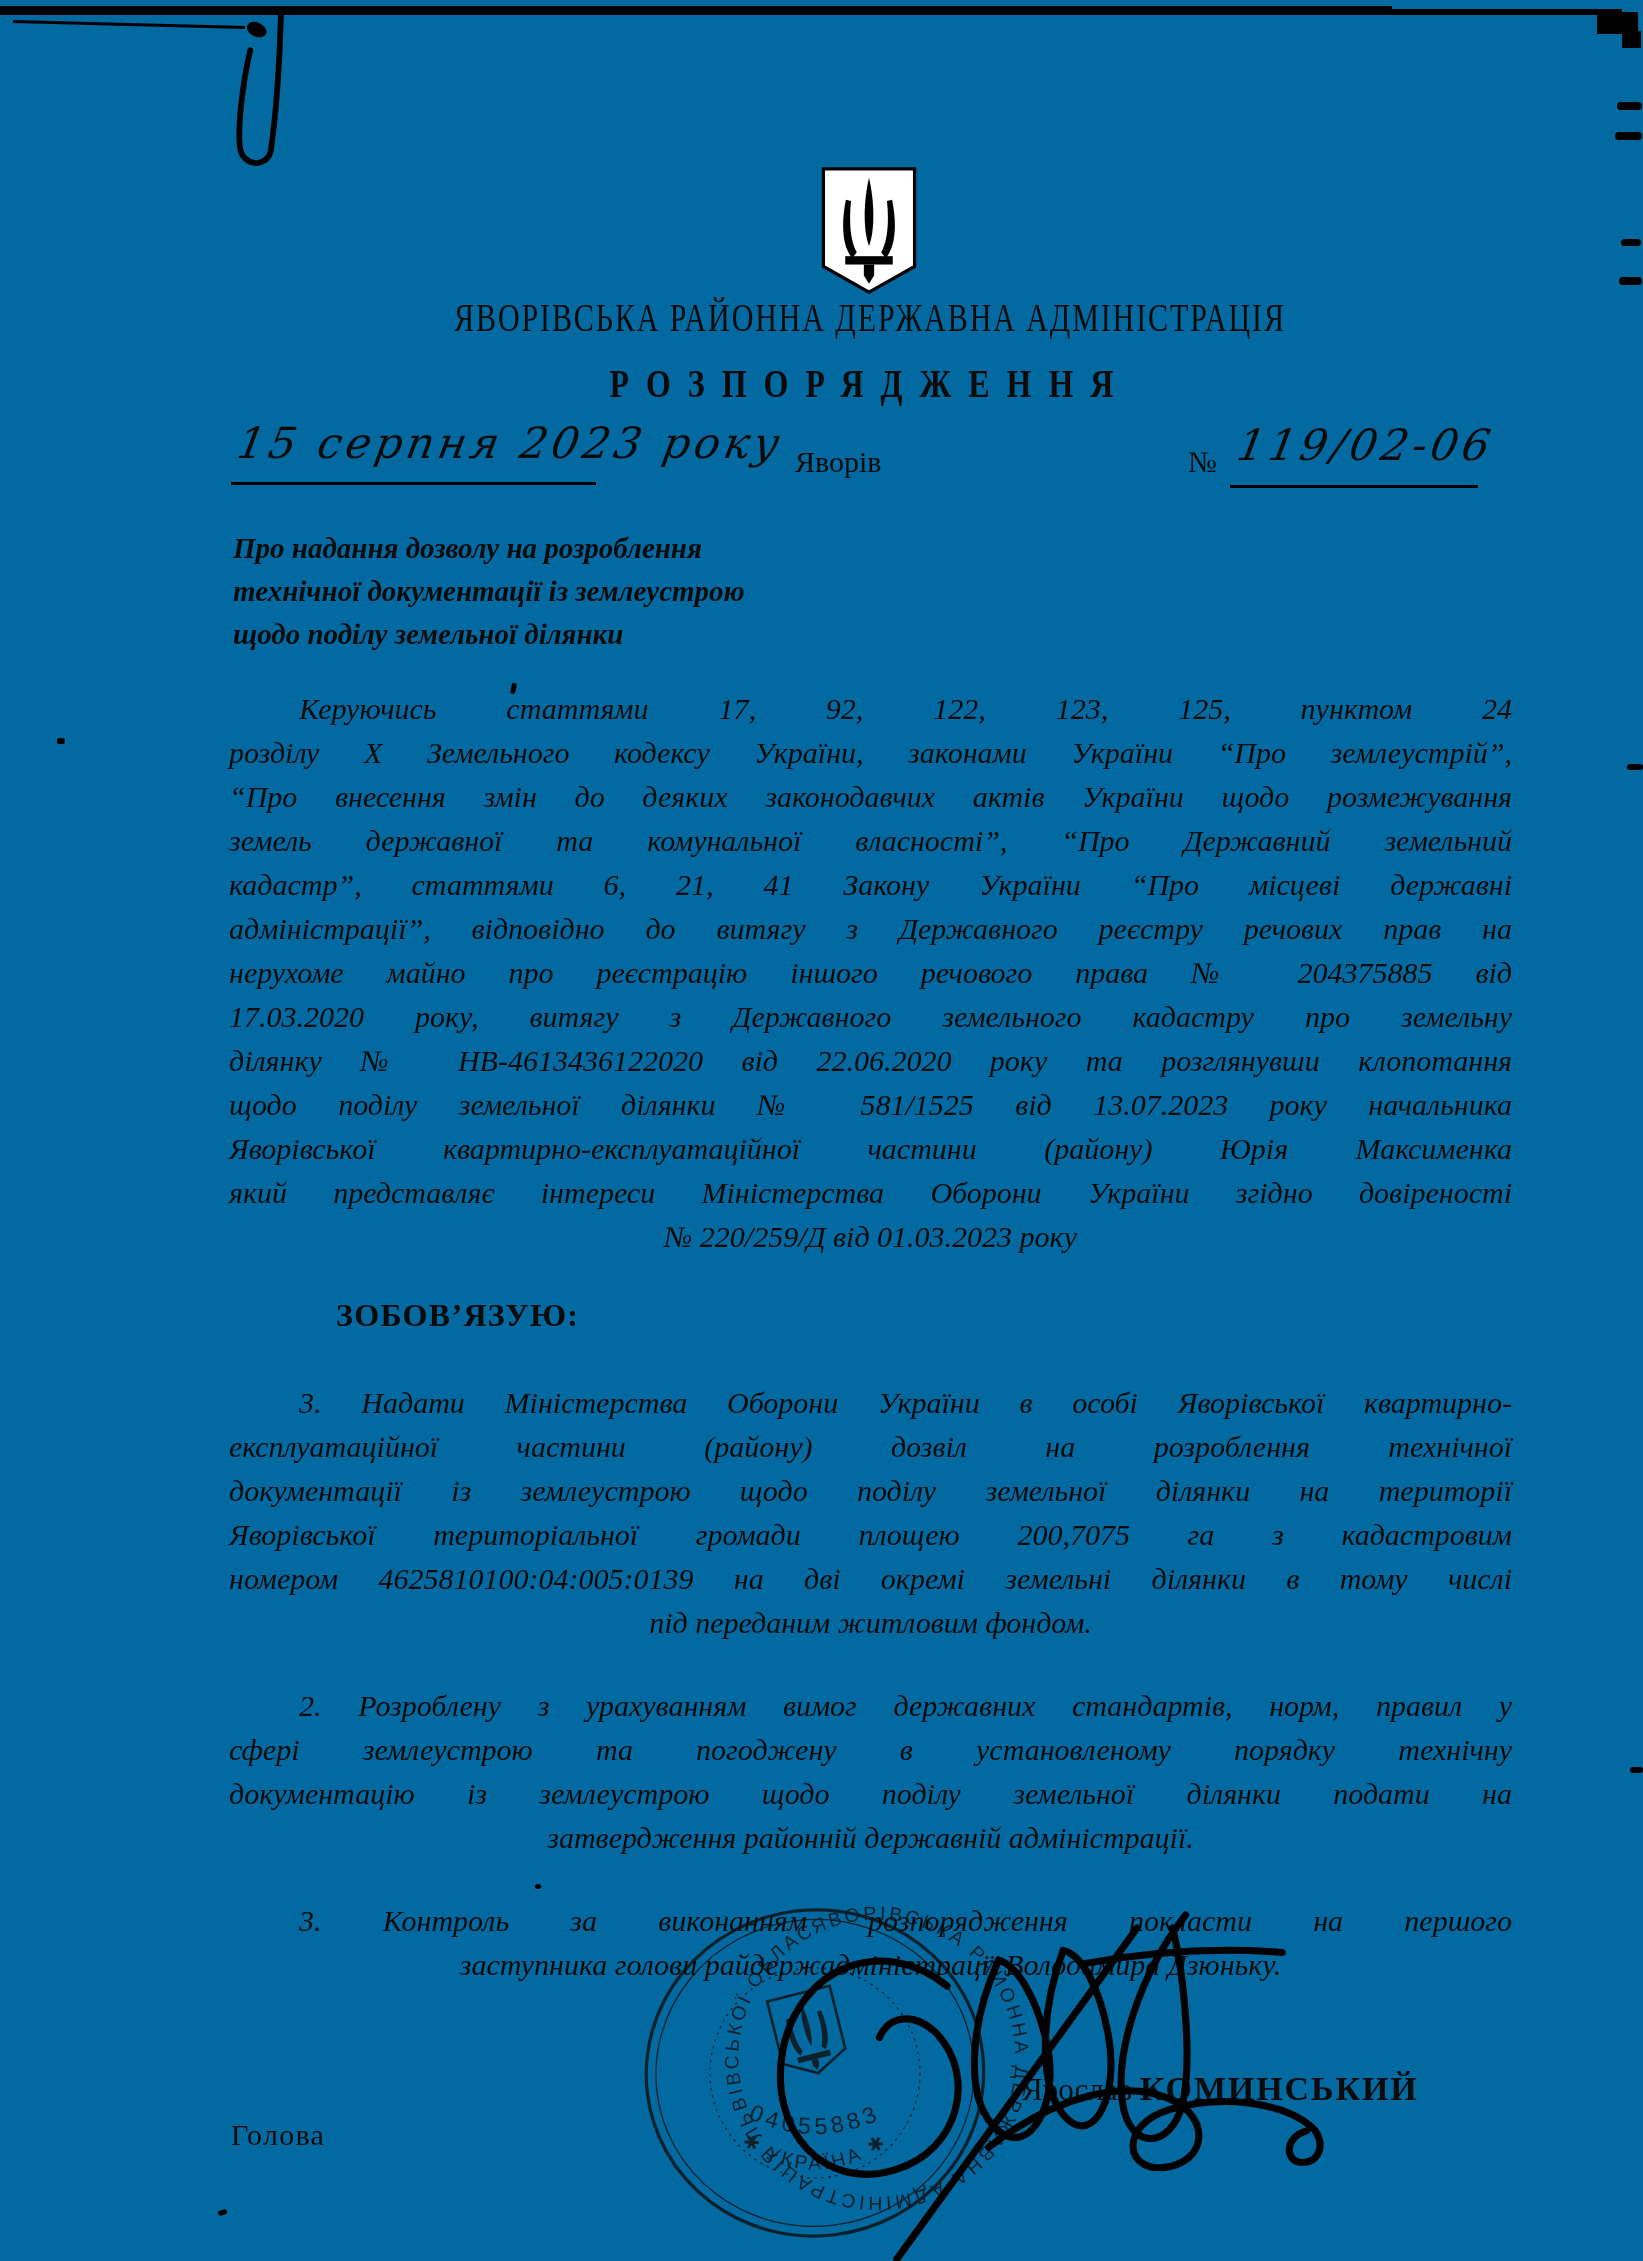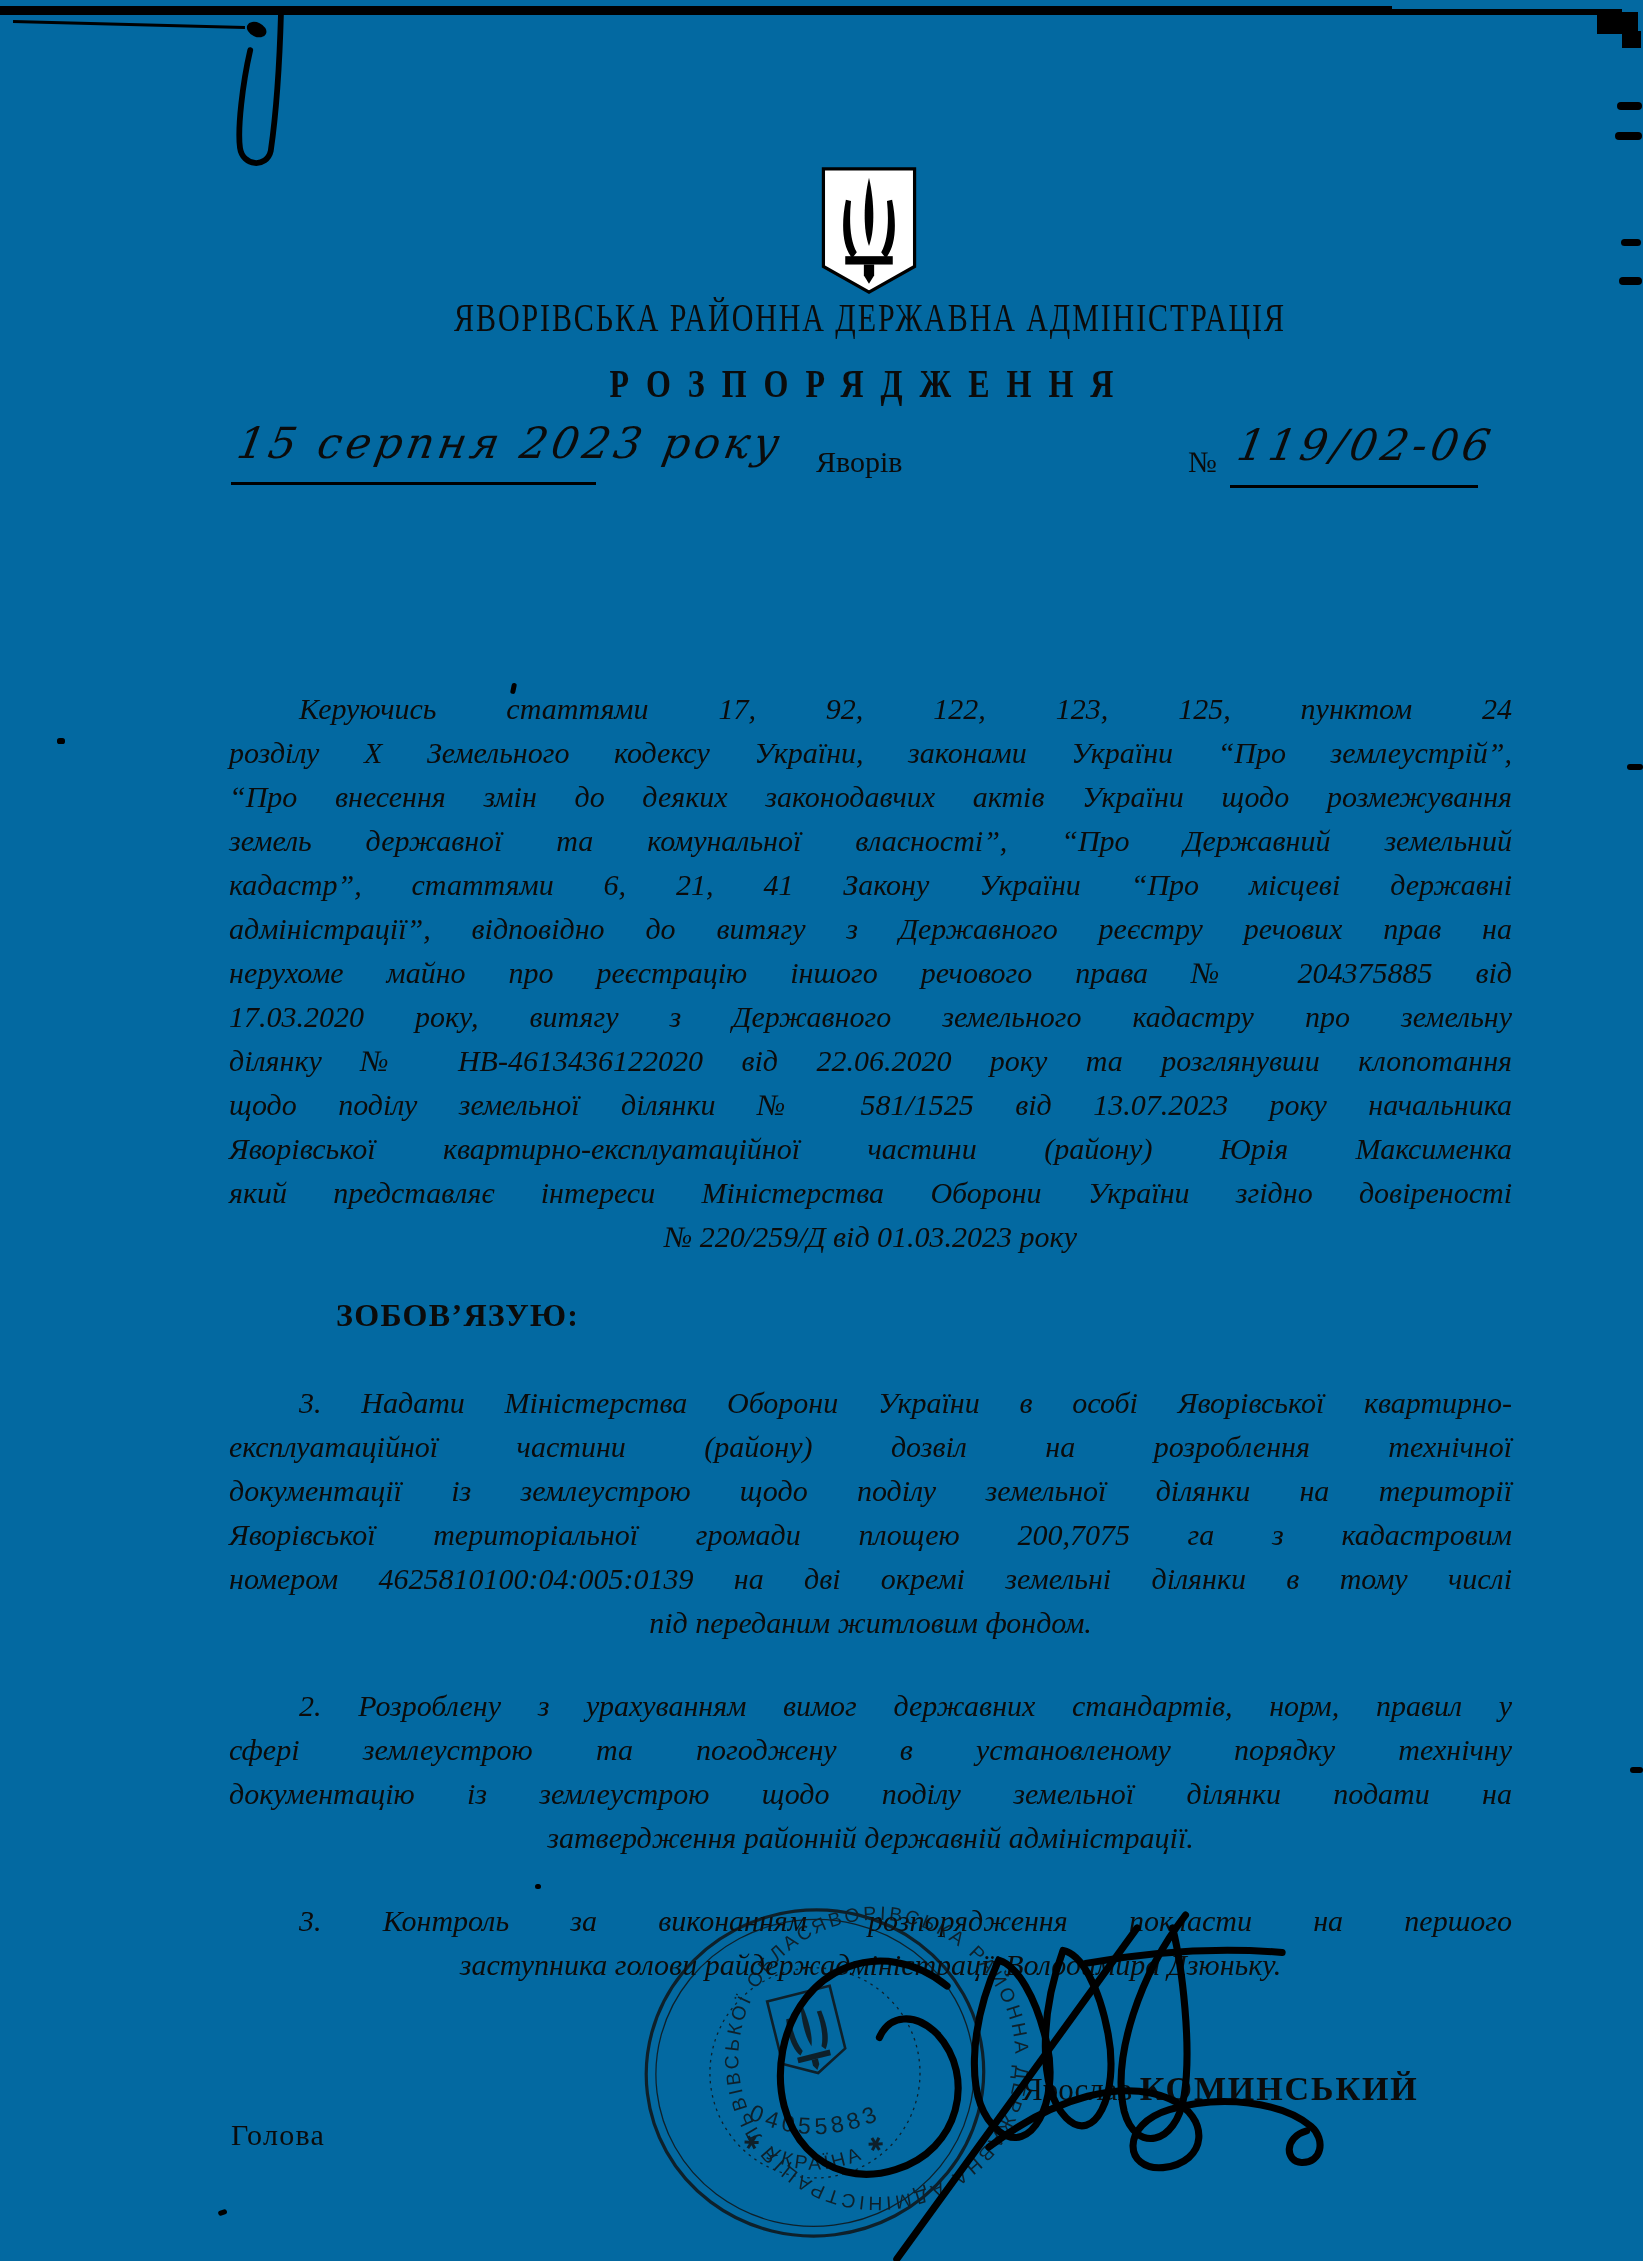--- a/index.html
+++ b/index.html
@@ -68,25 +68,30 @@
     <path d="M 117,54 C 125,94 122,128 107,145 L 100,136 C 111,118 112,84 109,56 Z" fill="#000"></path>
     <rect x="44" y="142" width="74" height="13" fill="#000"></rect>
     <path d="M 73,155 L 73,172 L 81,185 L 89,172 L 89,155 Z" fill="#000"></path>
   </svg>
 
   <div class="org">ЯВОРІВСЬКА РАЙОННА ДЕРЖАВНА АДМІНІСТРАЦІЯ</div>
   <div class="doctype">РОЗПОРЯДЖЕННЯ</div>
 
   <div class="abs hw" style="left:238px;top:418px;">15 серпня 2023 року</div>
   <div class="art" style="left:231px;top:482px;width:365px;height:2.6px;"></div>
-  <div class="abs typed" style="left:795px;top:445px;margin-left:21px;">Яворів</div>
+  <div class="abs typed" style="left:795px;top:445px;">Яворів</div>
   <div class="abs typed" style="left:1188px;top:445px;">№</div>
   <div class="abs hw" style="left:1238px;top:420px;">119/02-06</div>
   <div class="art" style="left:1230px;top:485px;width:248px;height:3.2px;"></div>
 
+  <div class="abs" style="left:233px;top:527px;">
+    <div class="subj-line">Про надання дозволу на розроблення</div>
+    <div class="subj-line">технічної документації із землеустрою</div>
+    <div class="subj-line">щодо поділу земельної ділянки</div>
+  </div>
 
   <div class="block" style="left:229px;top:687px;width:1283px;">
     <div class="jline indent">Керуючись статтями 17, 92, 122, 123, 125, пунктом 24</div>
     <div class="jline">розділу X Земельного кодексу України, законами України “Про землеустрій”,</div>
     <div class="jline">“Про внесення змін до деяких законодавчих актів України щодо розмежування</div>
     <div class="jline">земель державної та комунальної власності”, “Про Державний земельний</div>
     <div class="jline">кадастр”, статтями 6, 21, 41 Закону України “Про місцеві державні</div>
     <div class="jline">адміністрації”, відповідно до витягу з Державного реєстру речових прав на</div>
     <div class="jline">нерухоме майно про реєстрацію іншого речового права № 204375885 від</div>
     <div class="jline">17.03.2020 року, витягу з Державного земельного кадастру про земельну</div>

